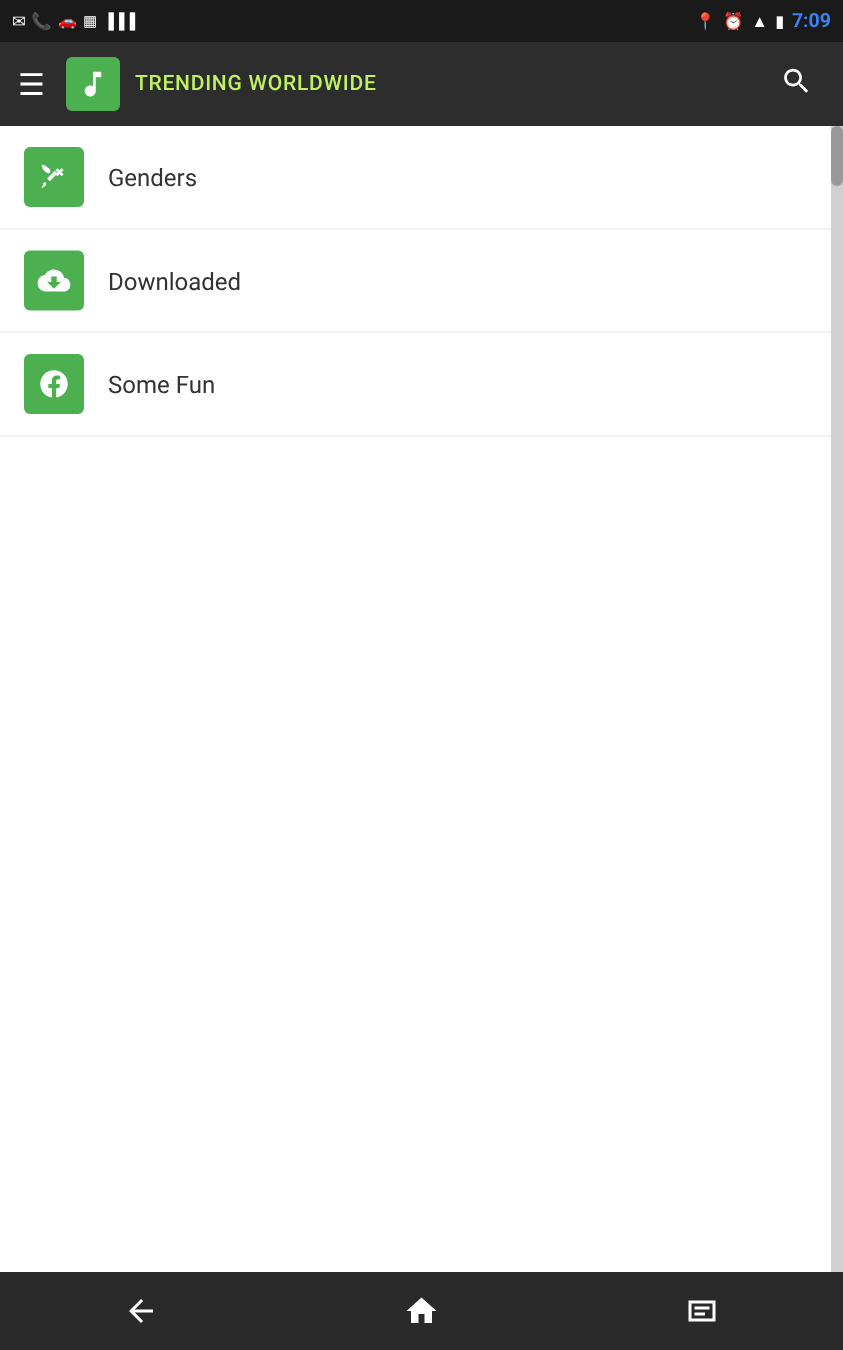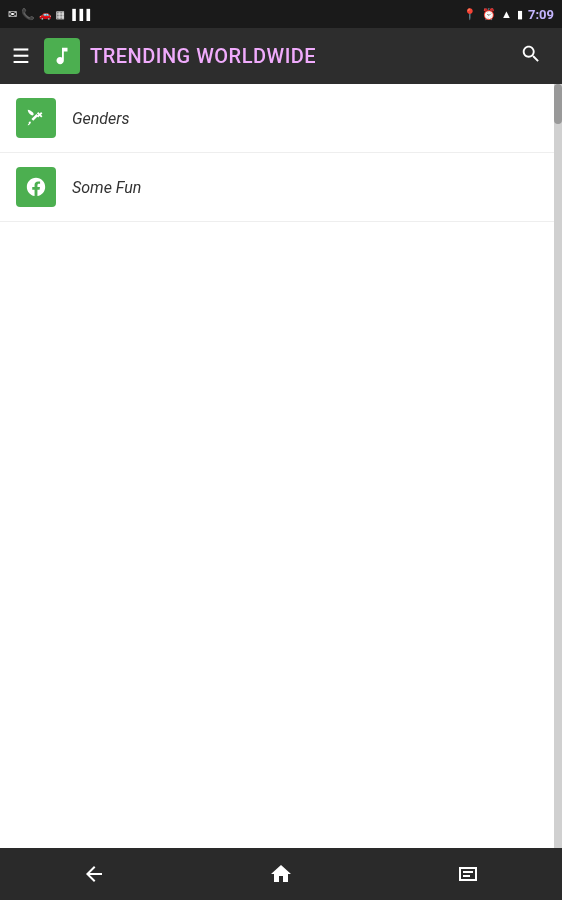--- a/index.html
+++ b/index.html
@@ -35,21 +35,21 @@
       align-items: center;
       gap: 5px;
       color: white;
       font-size: 12px;
     }
     .status-icon {
       color: white;
       font-size: 11px;
     }
     .status-time {
-      color: #c4b5fd;
+      color: #3b82f6;
       font-size: 13px;
       font-weight: bold;
     }
 
     
     .app-bar {
       background: #2d2d2d;
       height: 56px;
       display: flex;
       align-items: center;
@@ -66,22 +66,22 @@
       height: 36px;
       background: #4caf50;
       border-radius: 4px;
       display: flex;
       align-items: center;
       justify-content: center;
       color: white;
       font-size: 18px;
     }
     .app-title {
-      color: #f0abfc;
-      font-size: 20px;
+      color: #bef264;
+      font-size: 14px;
       font-weight: 500;
       letter-spacing: 0.5px;
     }
     .search-icon-btn {
       color: white;
       font-size: 20px;
       cursor: pointer;
       padding: 8px;
     }
 
@@ -106,21 +106,20 @@
       font-weight: 600;
       color: #555;
       letter-spacing: 0.5px;
     }
     .menu-item {
       display: flex;
       align-items: center;
       padding: 14px 16px;
       border-bottom: 1px solid #eeeeee;
       cursor: pointer;
-      font-style: italic;
     }
     .menu-item-icon {
       width: 40px;
       height: 40px;
       background: #4caf50;
       border-radius: 4px;
       display: flex;
       align-items: center;
       justify-content: center;
       margin-right: 16px;
@@ -245,20 +244,28 @@
   <div class="menu-item">
     <div class="menu-item-icon">
       <svg width="22" height="22" viewBox="0 0 24 24" fill="white">
         <path d="M17.59 5.59L16 7.17l-1.59-1.58L13 7l1.59 1.59L13 10l1.41 1.41 1.59-1.58 1.59 1.58L19 10l-1.58-1.58L19 7l-1.41-1.41zM4.5 17.5C3.12 18.88 3 20 3 20s1.12-.12 2.5-1.5c.62-.62.94-1.24.94-1.74 0-.5-.44-.94-.94-.94-.5 0-1.12.32-1.74.94L4.5 17.5zM8 5.5C6.62 4.12 5 3 3 3c0 2 1.12 3.62 2.5 5 .88.88 1.74 1.24 2.44 1.24.44 0 .82-.14 1.06-.38.24-.24.38-.62.38-1.06 0-.7-.36-1.56-1.38-2.3z"></path>
         <path d="M12.5 7.5L7 13l2 2 5.5-5.5-2-2z"></path>
       </svg>
     </div>
     <span class="menu-item-text">Genders</span>
   </div>
 
+  <div class="menu-item">
+    <div class="menu-item-icon">
+      <svg width="22" height="22" viewBox="0 0 24 24" fill="white">
+        <path d="M19.35 10.04C18.67 6.59 15.64 4 12 4 9.11 4 6.6 5.64 5.35 8.04 2.34 8.36 0 10.91 0 14c0 3.31 2.69 6 6 6h13c2.76 0 5-2.24 5-5 0-2.64-2.05-4.78-4.65-4.96zM17 13l-5 5-5-5h3V9h4v4h3z"></path>
+      </svg>
+    </div>
+    <span class="menu-item-text">Downloaded</span>
+  </div>
 
 
   <div class="menu-item">
     <div class="menu-item-icon">
       <svg width="22" height="22" viewBox="0 0 24 24" fill="white">
         <path d="M12 2C6.477 2 2 6.477 2 12c0 4.991 3.657 9.128 8.438 9.879V14.89h-2.54V12h2.54V9.797c0-2.506 1.492-3.89 3.777-3.89 1.094 0 2.238.195 2.238.195v2.46h-1.26c-1.243 0-1.63.771-1.63 1.562V12h2.773l-.443 2.89h-2.33v6.989C18.343 21.129 22 16.99 22 12c0-5.523-4.477-10-10-10z"></path>
       </svg>
     </div>
     <span class="menu-item-text">Some Fun</span>
   </div>

